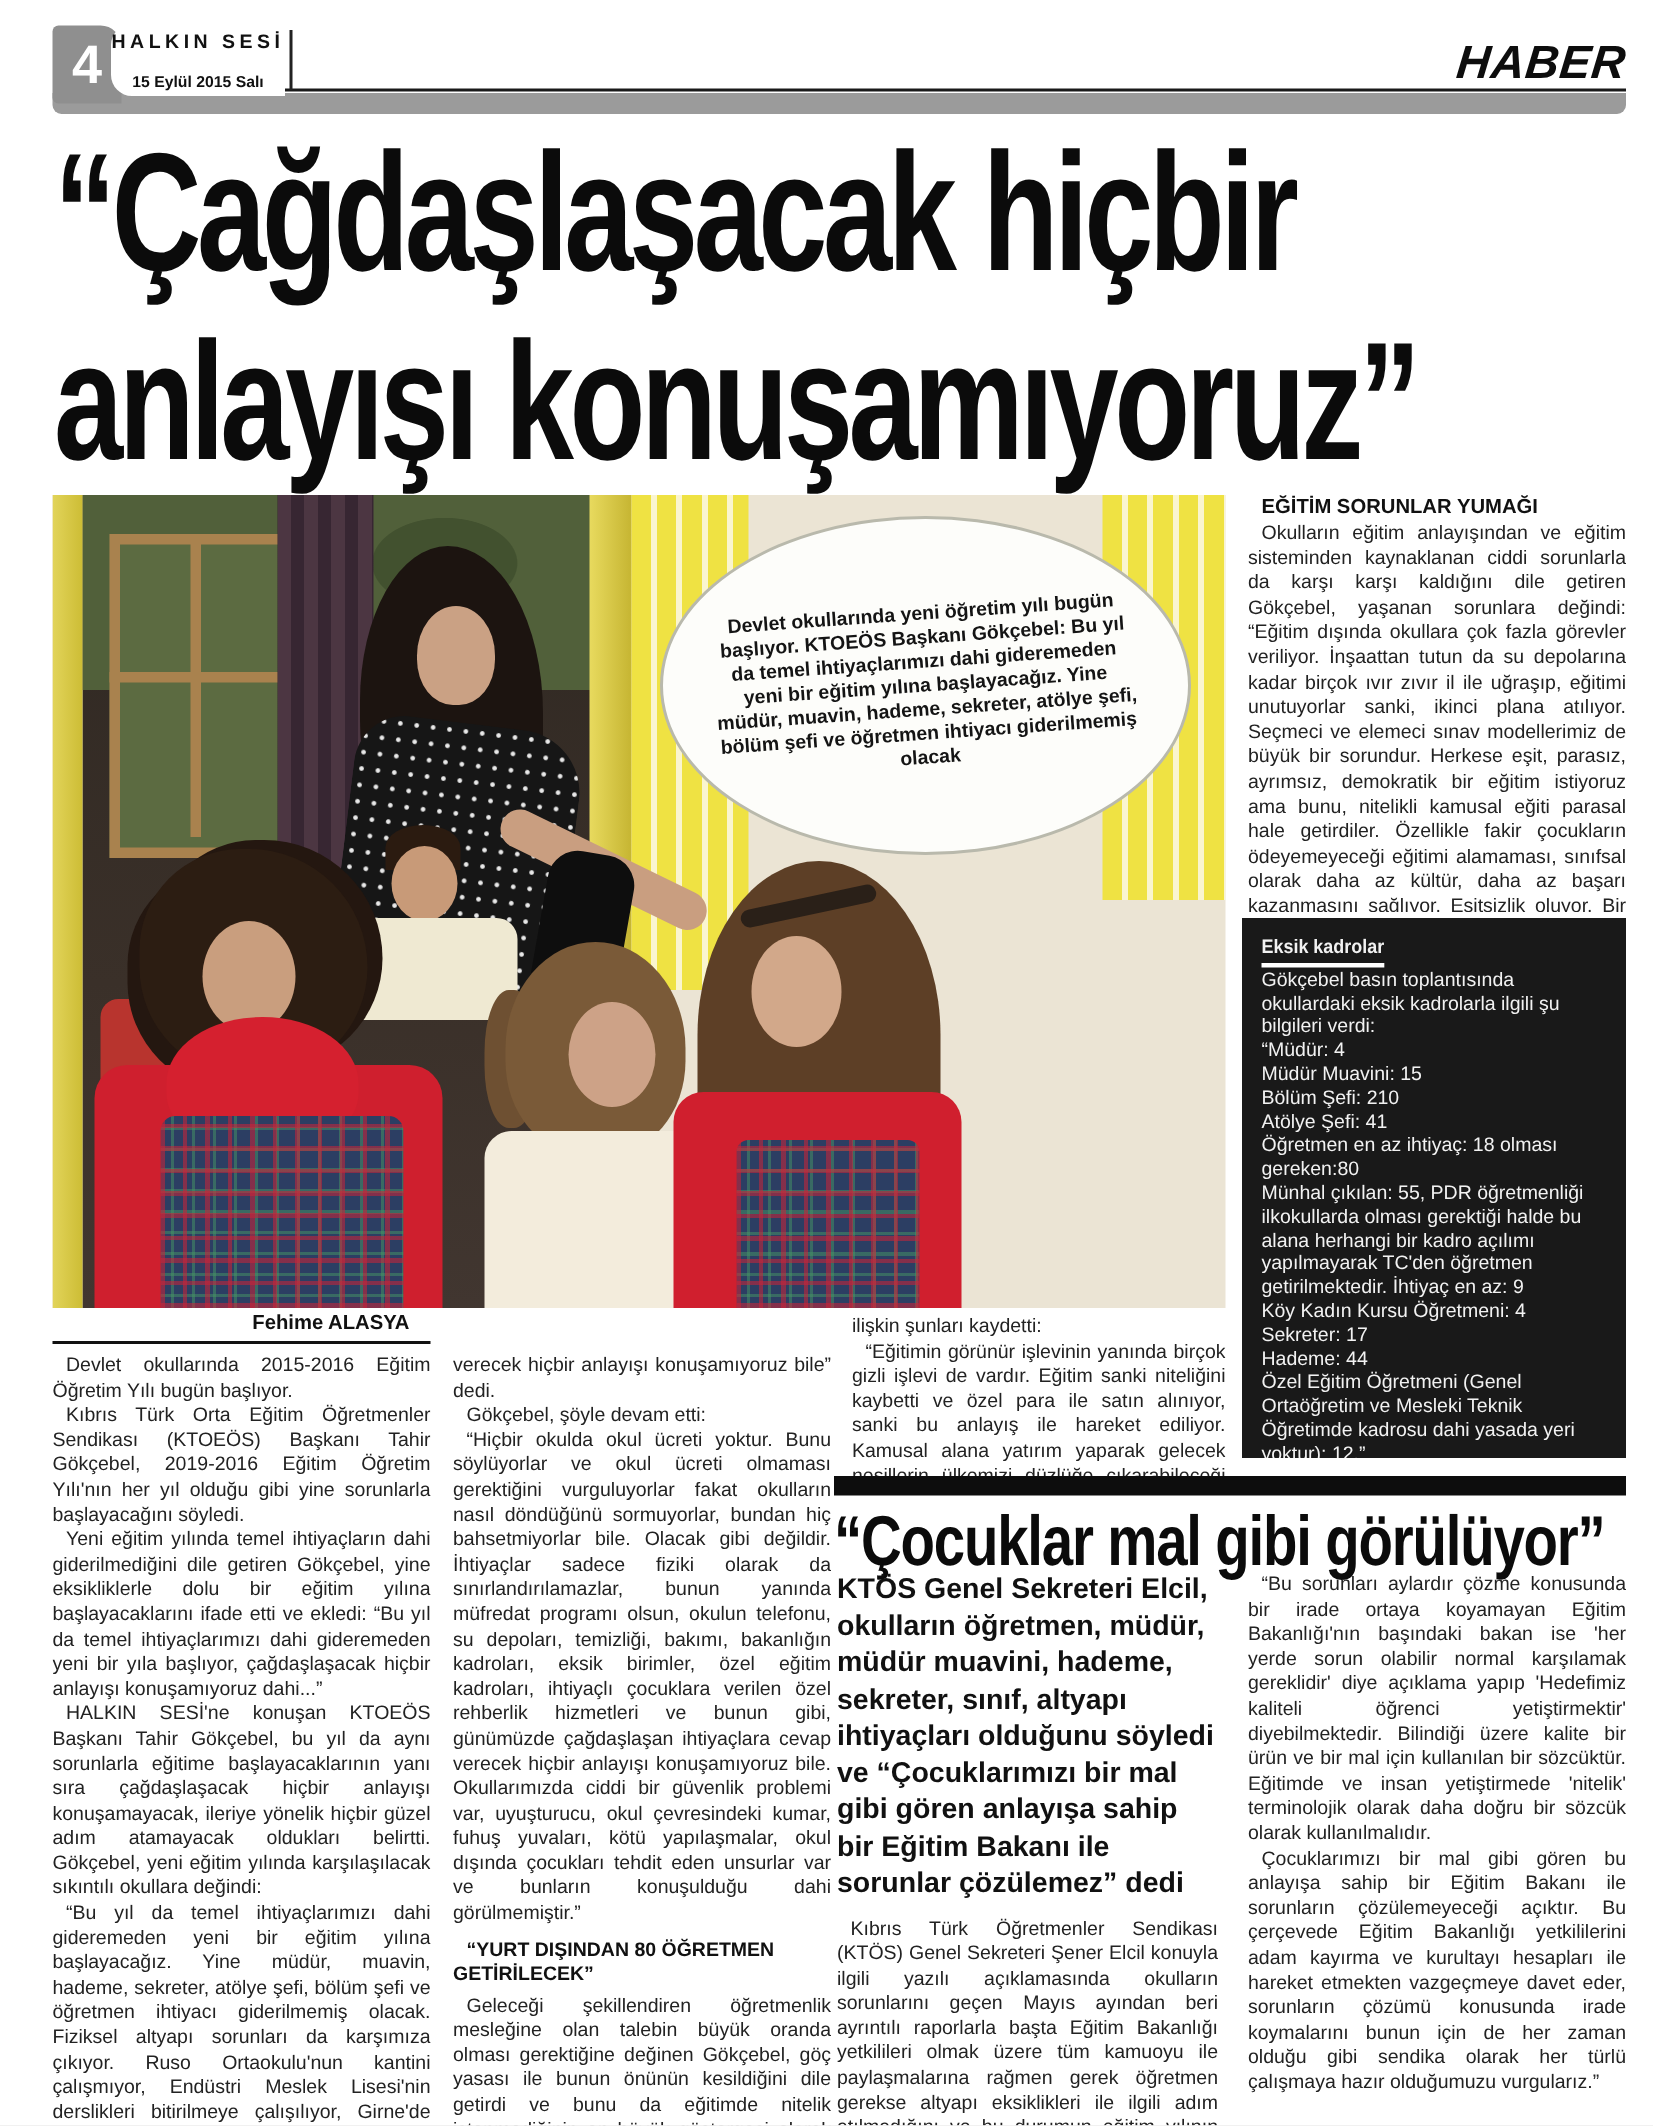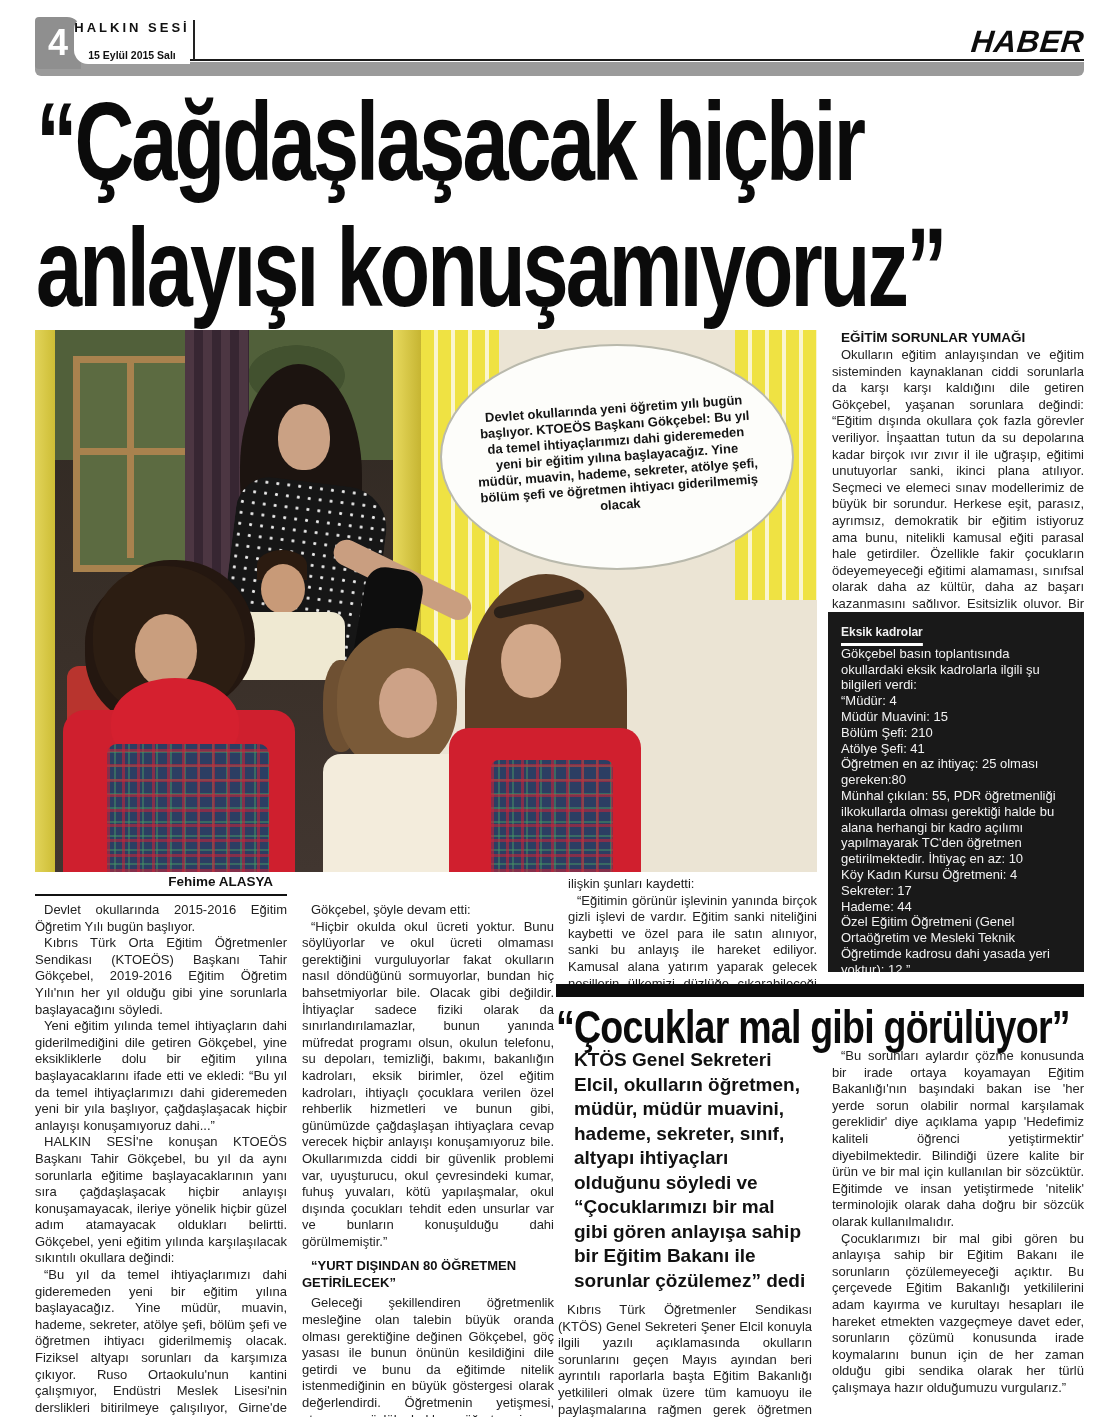--- a/index.html
+++ b/index.html
@@ -104,21 +104,21 @@
         padding:10px 13px;box-sizing:border-box;overflow:hidden;}
   .kbox-title{display:inline-block;font-size:35px;font-weight:bold;color:#fff;border-bottom:3px solid #fff;
         padding-bottom:3px;margin-bottom:9px;white-space:nowrap;transform:scaleX(.92);transform-origin:0 0;}
   .kbox p,.kbox div{font-size:13px;line-height:15.8px;margin:0;color:#f2f2f2;}
 
   
   .a2bar{left:556px;top:984px;width:528px;height:13px;background:#0d0d0d;}
   .a2hl{left:556px;top:999px;white-space:nowrap;font-size:47px;font-weight:bold;letter-spacing:-1px;
         color:#0b0b0b;transform:scaleX(.80);transform-origin:0 0;}
   .a2colA{left:558px;top:1048px;width:254px;height:369px;}
-  .a2lead{font-size:19px;line-height:24.5px;font-weight:bold;color:#111;margin:0 0 9px 16px;text-align:left;}
+  .a2lead{font-size:19px;line-height:24.5px;font-weight:bold;color:#111;margin:0 0 9px 0;text-align:left;}
   .a2colB{left:832px;top:1048px;width:252px;height:369px;}
 </style>
 </head>
 <body>
 
 <div id="page">
 
   <div class="abs graybar"></div>
   <div class="abs ruletop"></div>
   <div class="abs pn-block">
@@ -187,20 +187,21 @@
   <div class="col col1">
     <p>Devlet okullarında 2015-2016 Eğitim Öğretim Yılı bugün başlıyor.</p>
     <p>Kıbrıs Türk Orta Eğitim Öğretmenler Sendikası (KTOEÖS) Başkanı Tahir Gökçebel, 2019-2016 Eğitim Öğretim Yılı'nın her yıl olduğu gibi yine sorunlarla başlayacağını söyledi.</p>
     <p>Yeni eğitim yılında temel ihtiyaçların dahi giderilmediğini dile getiren Gökçebel, yine eksikliklerle dolu bir eğitim yılına başlayacaklarını ifade etti ve ekledi: “Bu yıl da temel ihtiyaçlarımızı dahi gideremeden yeni bir yıla başlıyor, çağdaşlaşacak hiçbir anlayışı konuşamıyoruz dahi...”</p>
     <p>HALKIN SESİ'ne konuşan KTOEÖS Başkanı Tahir Gökçebel, bu yıl da aynı sorunlarla eğitime başlayacaklarının yanı sıra çağdaşlaşacak hiçbir anlayışı konuşamayacak, ileriye yönelik hiçbir güzel adım atamayacak oldukları belirtti. Gökçebel, yeni eğitim yılında karşılaşılacak sıkıntılı okullara değindi:</p>
     <p>“Bu yıl da temel ihtiyaçlarımızı dahi gideremeden yeni bir eğitim yılına başlayacağız. Yine müdür, muavin, hademe, sekreter, atölye şefi, bölüm şefi ve öğretmen ihtiyacı giderilmemiş olacak. Fiziksel altyapı sorunları da karşımıza çıkıyor. Ruso Ortaokulu'nun kantini çalışmıyor, Endüstri Meslek Lisesi'nin derslikleri bitirilmeye çalışılıyor, Girne'de yeni okul karkası döküldü ve beş yıldır üzerine dokunulmadı...”</p>
 
   </div>
 
   <div class="col col2">
+    <p class="noind">verecek hiçbir anlayışı konuşamıyoruz bile” dedi.</p>
     <p>Gökçebel, şöyle devam etti:</p>
     <p>“Hiçbir okulda okul ücreti yoktur. Bunu söylüyorlar ve okul ücreti olmaması gerektiğini vurguluyorlar fakat okulların nasıl döndüğünü sormuyorlar, bundan hiç bahsetmiyorlar bile. Olacak gibi değildir. İhtiyaçlar sadece fiziki olarak da sınırlandırılamazlar, bunun yanında müfredat programı olsun, okulun telefonu, su depoları, temizliği, bakımı, bakanlığın kadroları, eksik birimler, özel eğitim kadroları, ihtiyaçlı çocuklara verilen özel rehberlik hizmetleri ve bunun gibi, günümüzde çağdaşlaşan ihtiyaçlara cevap verecek hiçbir anlayışı konuşamıyoruz bile. Okullarımızda ciddi bir güvenlik problemi var, uyuşturucu, okul çevresindeki kumar, fuhuş yuvaları, kötü yapılaşmalar, okul dışında çocukları tehdit eden unsurlar var ve bunların konuşulduğu dahi görülmemiştir.”</p>
     <div class="subhead">“YURT DIŞINDAN 80 ÖĞRETMEN GETİRİLECEK”</div>
     <p>Geleceği şekillendiren öğretmenlik mesleğine olan talebin büyük oranda olması gerektiğine değinen Gökçebel, göç yasası ile bunun önünün kesildiğini dile getirdi ve bunu da eğitimde nitelik istenmediğinin en büyük göstergesi olarak değerlendirdi. Öğretmenin yetişmesi, atanması, özlük hakları, öğretmenin ve öğrencinin geliştirilmesi ve desteklenmesi ile ilgili bir program olmadığına dikkat çeken Gökçebel, birçok öğretmenin işsiz durumda iken Türkiye'den çift maaşla istihdam edilen öğretmenlerin olması ve geçici öğretmenler ile bazı kadroları doldurmaya çalışmanın çok büyük problem olduğunu ifade etti. Tahmini olarak yurt dışından 80 öğretmenin getirileceğini dile getiren Gökçebel, tüm bunların altında farklı nedenler de yatabileceğine dikkat çekti. Gökçebel konuya</p>
   </div>
 
   <div class="col col3">
     <p class="noind">ilişkin şunları kaydetti:</p>
     <p>“Eğitimin görünür işlevinin yanında birçok gizli işlevi de vardır. Eğitim sanki niteliğini kaybetti ve özel para ile satın alınıyor, sanki bu anlayış ile hareket ediliyor. Kamusal alana yatırım yaparak gelecek nesillerin ülkemizi düzlüğe çıkarabileceği kanaatindeyim.” dedi.</p>
   </div>
@@ -210,22 +211,22 @@
     <p>Okulların eğitim anlayışından ve eğitim sisteminden kaynaklanan ciddi sorunlarla da karşı karşı kaldığını dile getiren Gökçebel, yaşanan sorunlara değindi:  “Eğitim dışında okullara çok fazla görevler veriliyor. İnşaattan tutun da su depolarına kadar birçok ıvır zıvır il ile uğraşıp, eğitimi unutuyorlar sanki, ikinci plana atılıyor. Seçmeci ve elemeci sınav modellerimiz de büyük bir sorundur. Herkese eşit, parasız, ayrımsız, demokratik bir eğitim istiyoruz ama bunu, nitelikli kamusal eğiti parasal hale getirdiler. Özellikle fakir çocukların ödeyemeyeceği eğitimi alamaması, sınıfsal olarak daha az kültür, daha az başarı kazanmasını sağlıyor. Eşitsizlik oluyor. Bir diğer sorun ise İlahiyat gibi bölümlerin ülke ihtiyaçlarına yönelik olarak düşünülmeden birtakım dayatmalar sonucu atılan ve gelecekte topluma çok daha büyük sıkıntılar oluşturulacak.”</p>
   </div>
 
   <div class="abs kbox">
     <div class="kbox-title">Eksik kadrolar</div>
     <p>Gökçebel basın toplantısında okullardaki eksik kadrolarla ilgili şu bilgileri verdi:</p>
     <div>“Müdür: 4</div>
     <div>Müdür Muavini: 15</div>
     <div>Bölüm Şefi: 210</div>
     <div>Atölye Şefi: 41</div>
-    <div>Öğretmen en az ihtiyaç: 25 olması gereken:80</div>
-    <div>Münhal çıkılan: 55, PDR öğretmenliği ilkokullarda olması gerektiği halde bu alana herhangi bir kadro açılımı yapılmayarak TC'den öğretmen getirilmektedir. İhtiyaç en az: 10</div>
+    <div>Öğretmen en az ihtiyaç: 18 olması gereken:80</div>
+    <div>Münhal çıkılan: 55, PDR öğretmenliği ilkokullarda olması gerektiği halde bu alana herhangi bir kadro açılımı yapılmayarak TC'den öğretmen getirilmektedir. İhtiyaç en az: 9</div>
     <div>Köy Kadın Kursu Öğretmeni: 4</div>
     <div>Sekreter: 17</div>
     <div>Hademe: 44</div>
     <div>Özel Eğitim Öğretmeni (Genel Ortaöğretim ve Mesleki Teknik Öğretimde kadrosu dahi yasada yeri yoktur): 12.”</div>
   </div>
 
   <div class="abs a2bar"></div>
   <div class="abs a2hl">“Çocuklar mal gibi görülüyor”</div>
 
   <div class="col a2colA">

